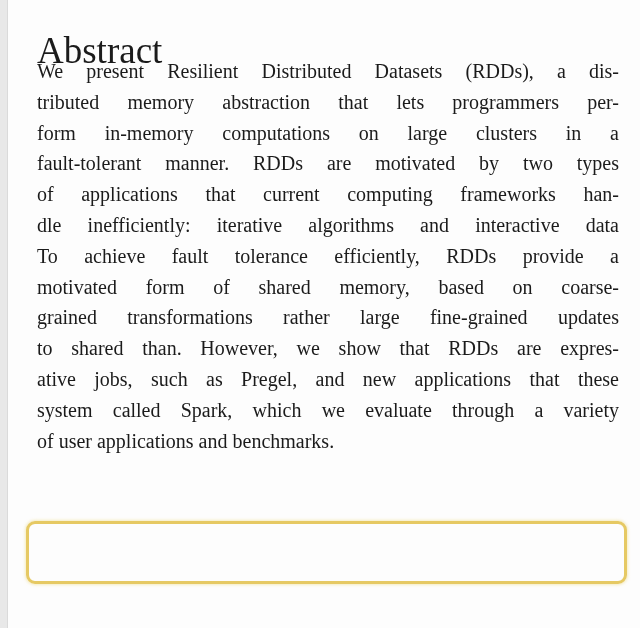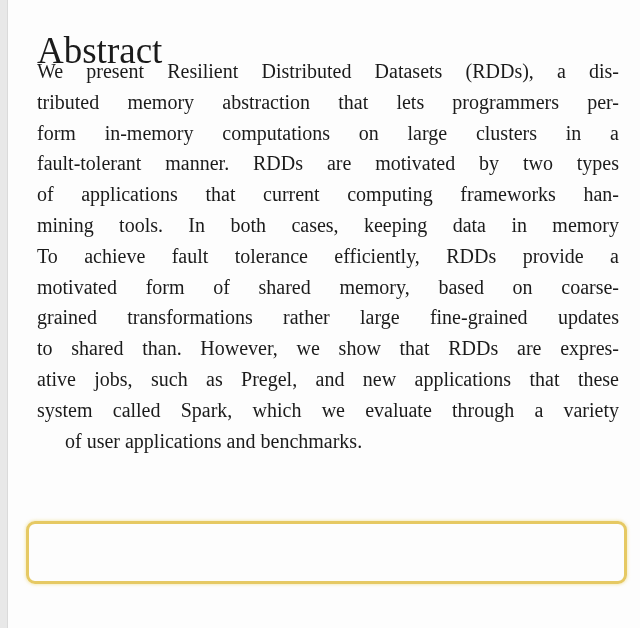--- a/index.html
+++ b/index.html
@@ -40,21 +40,20 @@
   }
   .line {
     font-size: 20px;
     line-height: 30.8px;
     text-align: justify;
     text-align-last: justify;
     white-space: normal;
   }
   .line.last {
     text-align-last: left;
-    margin-left: 28px;
   }
   .highlight-box {
     position: absolute;
     left: 26px;
     top: 521px;
     width: 601px;
     height: 63px;
     box-sizing: border-box;
     border: 3px solid #e6c963;
     border-radius: 9px;
@@ -68,21 +67,21 @@
 <div class="edge-strip"></div>
 
 <h1 class="heading">Abstract</h1>
 
 <div class="abstract">
   <div class="line">We present Resilient Distributed Datasets (RDDs), a dis-</div>
   <div class="line">tributed memory abstraction that lets programmers per-</div>
   <div class="line">form in-memory computations on large clusters in a</div>
   <div class="line">fault-tolerant manner. RDDs are motivated by two types</div>
   <div class="line">of applications that current computing frameworks han-</div>
-  <div class="line">mining tools. In both cases, keeping data in memory</div>
+  <div class="line">dle inefficiently: iterative algorithms and interactive data</div>
   <div class="line">To achieve fault tolerance efficiently, RDDs provide a</div>
   <div class="line">motivated form of shared memory, based on coarse-</div>
   <div class="line">grained transformations rather large fine-grained updates</div>
   <div class="line">to shared than. However, we show that RDDs are expres-</div>
   <div class="line">ative jobs, such as Pregel, and new applications that these</div>
   <div class="line">system called Spark, which we evaluate through a variety</div>
   <div class="line last">of user applications and benchmarks.</div>
 </div>
 
 <div class="highlight-box"></div>

